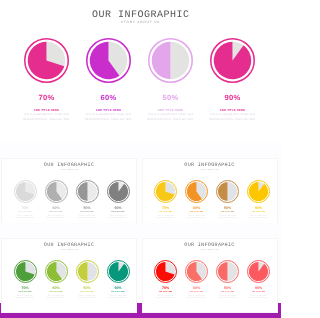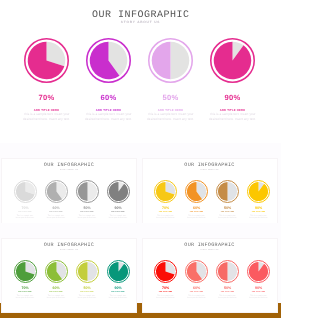--- a/index.html
+++ b/index.html
@@ -3,21 +3,21 @@
 <meta charset="utf-8">
 <title>Infographic</title>
 <style>
   html,body{margin:0;padding:0;}
   body{
     width:281px;height:318px;background:#ffffff;
     font-family:"Liberation Sans",sans-serif;overflow:hidden;
     -webkit-font-smoothing:antialiased;
     text-rendering:geometricPrecision;
   }
-  .page{position:relative;width:281px;height:318px;background:#a16207;-webkit-font-smoothing:antialiased}
+  .page{position:relative;width:281px;height:318px;background:#a21caf;-webkit-font-smoothing:antialiased}
 
   
   .hero{position:absolute;left:0;top:0;width:281px;height:143px;background:#ffffff;box-shadow:0 0 0 0.5px #faf6f9;}
   .hero-title{
     position:absolute;left:0;top:9.5px;width:281px;text-align:center;
     font-family:"Liberation Mono",monospace;
     font-size:10px;letter-spacing:0.5px;color:#575757;font-weight:400;
     text-indent:0.5px;
   }
   .hero-sub{

